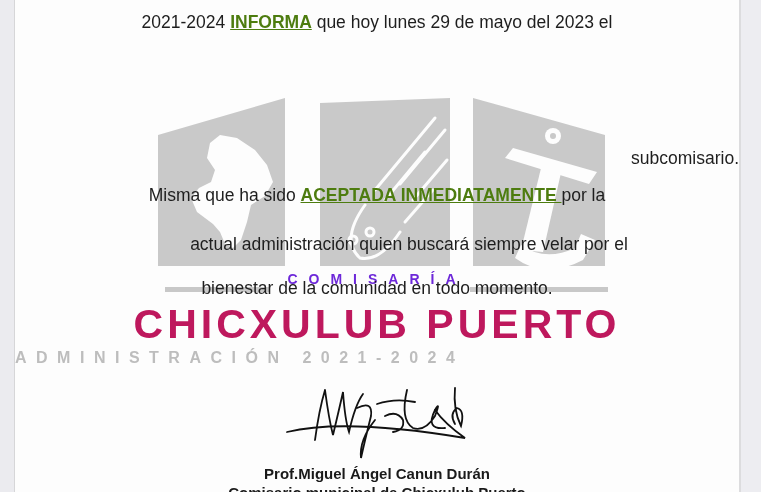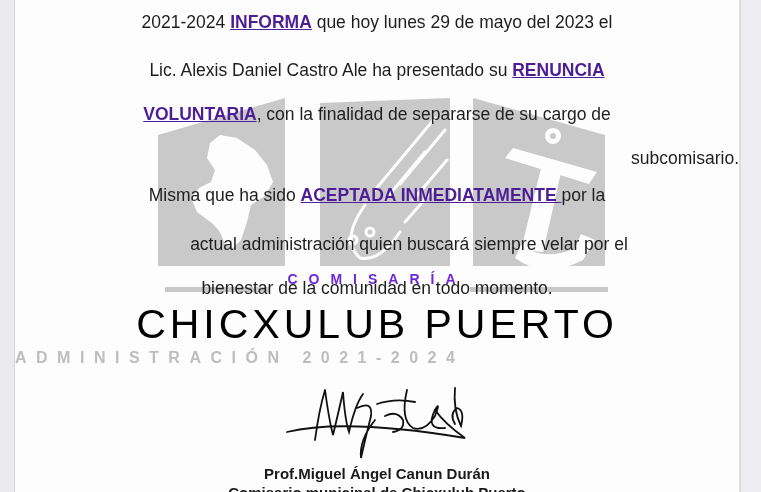--- a/index.html
+++ b/index.html
@@ -35,32 +35,32 @@
       position: absolute; height: 5px; background: #c8c8c8; top: 287px;
     }
     .wm-bar-left { left: 150px; width: 105px; }
     .wm-bar-right { left: 455px; width: 138px; }
     .wm-comisaria {
       position: absolute; left: 0; width: 724px; top: 271px; text-align: center;
       color: #6d28d9; font-weight: bold; font-size: 14px; letter-spacing: 11px;
     }
     .wm-title {
       position: absolute; left: 0; width: 724px; top: 301px; text-align: center;
-      color: #000000; font-weight: normal; font-size: 41px; letter-spacing: 4px;
+      color: #be185d; font-weight: bold; font-size: 41px; letter-spacing: 4px;
     }
     .wm-sub {
       position: absolute; left: 0; width: 724px; top: 349px; text-align: left;
       color: #bdbdbd; font-weight: bold; font-size: 16px; letter-spacing: 9.5px;
     }
     
     .line {
       position: absolute; left: 0; width: 724px; text-align: center;
       font-size: 17.5px; color: #1e1e1e; white-space: nowrap;
     }
-    .line b { text-decoration: underline; font-weight: bold; color: #4c1d95; }
+    .line b { text-decoration: underline; font-weight: bold; color: #4d7c0f; }
     .signature { position: absolute; left: 270px; top: 380px; }
     .sig-name {
       position: absolute; left: 0; width: 724px; top: 465px; text-align: center;
       font-weight: bold; font-size: 15px; color: #1a1a1a;
     }
     .sig-role {
       position: absolute; left: 0; width: 724px; top: 484px; text-align: center;
       font-weight: bold; font-size: 15px; color: #1a1a1a;
     }
   </style>
@@ -103,26 +103,20 @@
 
   <div class="wm-bar wm-bar-left"></div>
   <div class="wm-bar wm-bar-right"></div>
   <div class="wm-comisaria">COMISARÍA</div>
   <div class="wm-title">CHICXULUB PUERTO</div>
   <div class="wm-sub">ADMINISTRACIÓN 2021-2024</div>
 
   <div class="line" style="top:12px;">
     <span>2021-2024 </span><b>INFORMA</b><span> que hoy lunes 29 de mayo del 2023 el</span>
   </div>
-  <div class="line" style="top:60px;">
-    <span>Lic. Alexis Daniel Castro Ale ha presentado su </span><b>RENUNCIA</b><span></span>
-  </div>
-  <div class="line" style="top:104px;">
-    <span></span><b>VOLUNTARIA</b><span>, con la finalidad de separarse de su cargo de</span>
-  </div>
   <div class="line" style="top:148px;text-align:right;">subcomisario.</div>
 
   <div class="line" style="top:185px;">
     <span>Misma que ha sido </span><b>ACEPTADA INMEDIATAMENTE </b><span>por la</span>
   </div>
   <div class="line" style="top:234px;padding-left:32px;">actual administración quien buscará siempre velar por el</div>
   <div class="line" style="top:278px;text-align:center;">bienestar de la comunidad en todo momento.</div>
 
   <svg class="signature" width="200" height="80">
     <g stroke="#111" stroke-width="1.8" fill="none" stroke-linecap="round">

